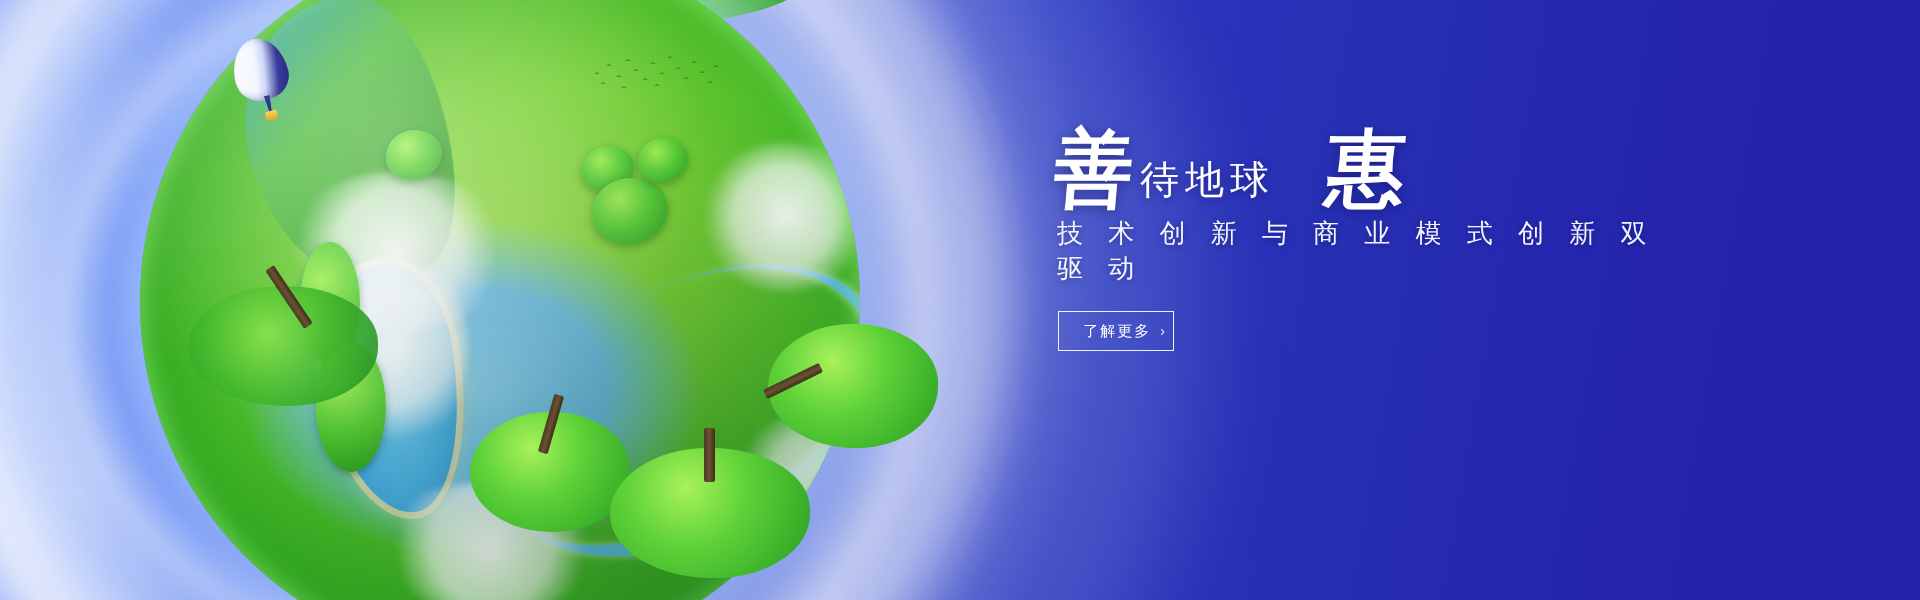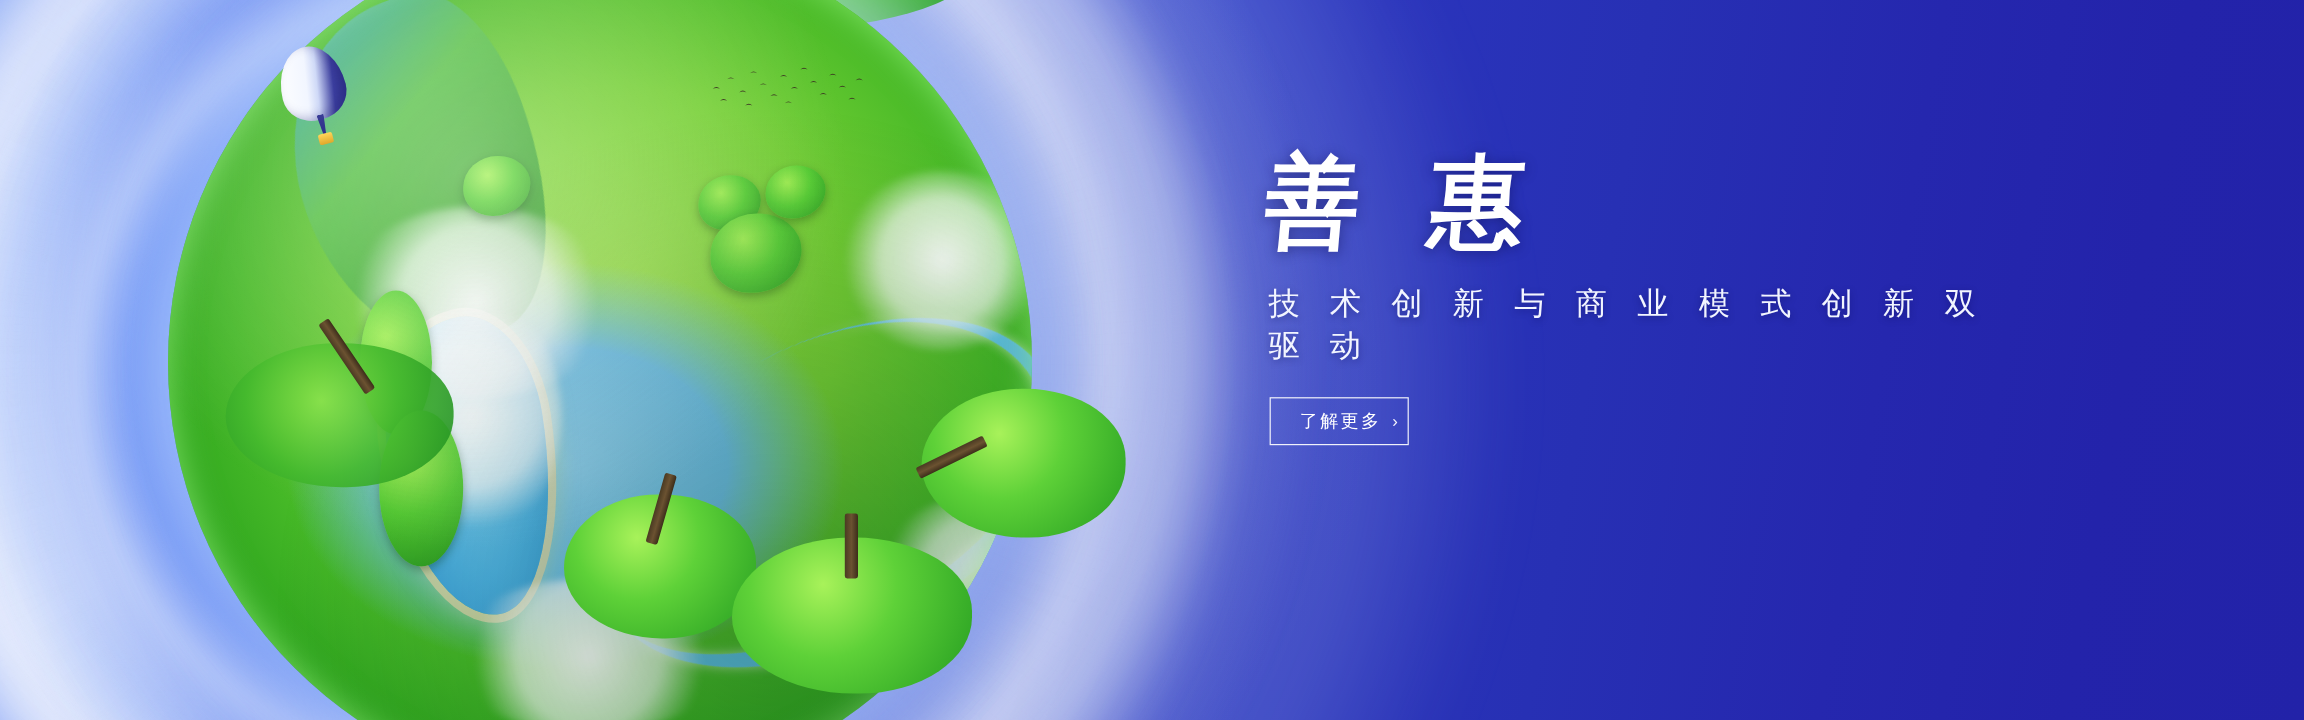--- a/index.html
+++ b/index.html
@@ -174,21 +174,21 @@
     text-shadow:0 2px 10px rgba(10,10,70,.45);}
   .hl-big{font-family:"Liberation Serif","DejaVu Serif",serif;
     font-size:78px;font-weight:700;letter-spacing:1px;
     transform:skewX(-5deg) scaleY(1.06);display:inline-block;padding-right:6px;}
   .hl-small{font-family:"Liberation Serif","DejaVu Serif",serif;
     font-size:39px;font-weight:400;letter-spacing:6px;
     padding-bottom:9px;display:inline-block;}
   .hl-gap{display:inline-block;width:52px;}
 
   #tagline{font-size:26px;letter-spacing:9px;font-weight:400;
-    margin:28px 0 0 2px;color:#f2f5ff;
+    margin:8px 0 0 2px;color:#f2f5ff;
     text-shadow:0 1px 6px rgba(10,10,70,.4);}
 
   #desc{font-size:17px;letter-spacing:1.2px;font-weight:400;
     margin:19px 0 0 3px;color:#eef2ff;
     text-shadow:0 1px 5px rgba(10,10,70,.4);}
 
   #cta{display:inline-flex;align-items:center;justify-content:center;gap:9px;
     margin:25px 0 0 3px;
     width:116px;height:40px;
     border:1px solid rgba(255,255,255,.92);
@@ -278,20 +278,21 @@
         <path d="M8 32 q3-3 6 0 q-3-1.4-6 0z"></path>
       <path d="M29 36 q3-3 6 0 q-3-1.4-6 0z"></path>
         <path d="M62 34 q3-3 6 0 q-3-1.4-6 0z"></path>
     </g>
   </svg>
 
   <div id="copy">
 
     <div id="headline">
       <span class="hl-big">善</span>
+      <span class="hl-small">待地球</span>
       <span class="hl-gap"></span>
       <span class="hl-big">惠</span>
     </div>
 
     <div id="tagline">技 术 创 新 与 商 业 模 式 创 新 双 驱 动</div>
 
 
     <button id="cta">
       <span>了解更多</span>
       <span class="chev">›</span>

